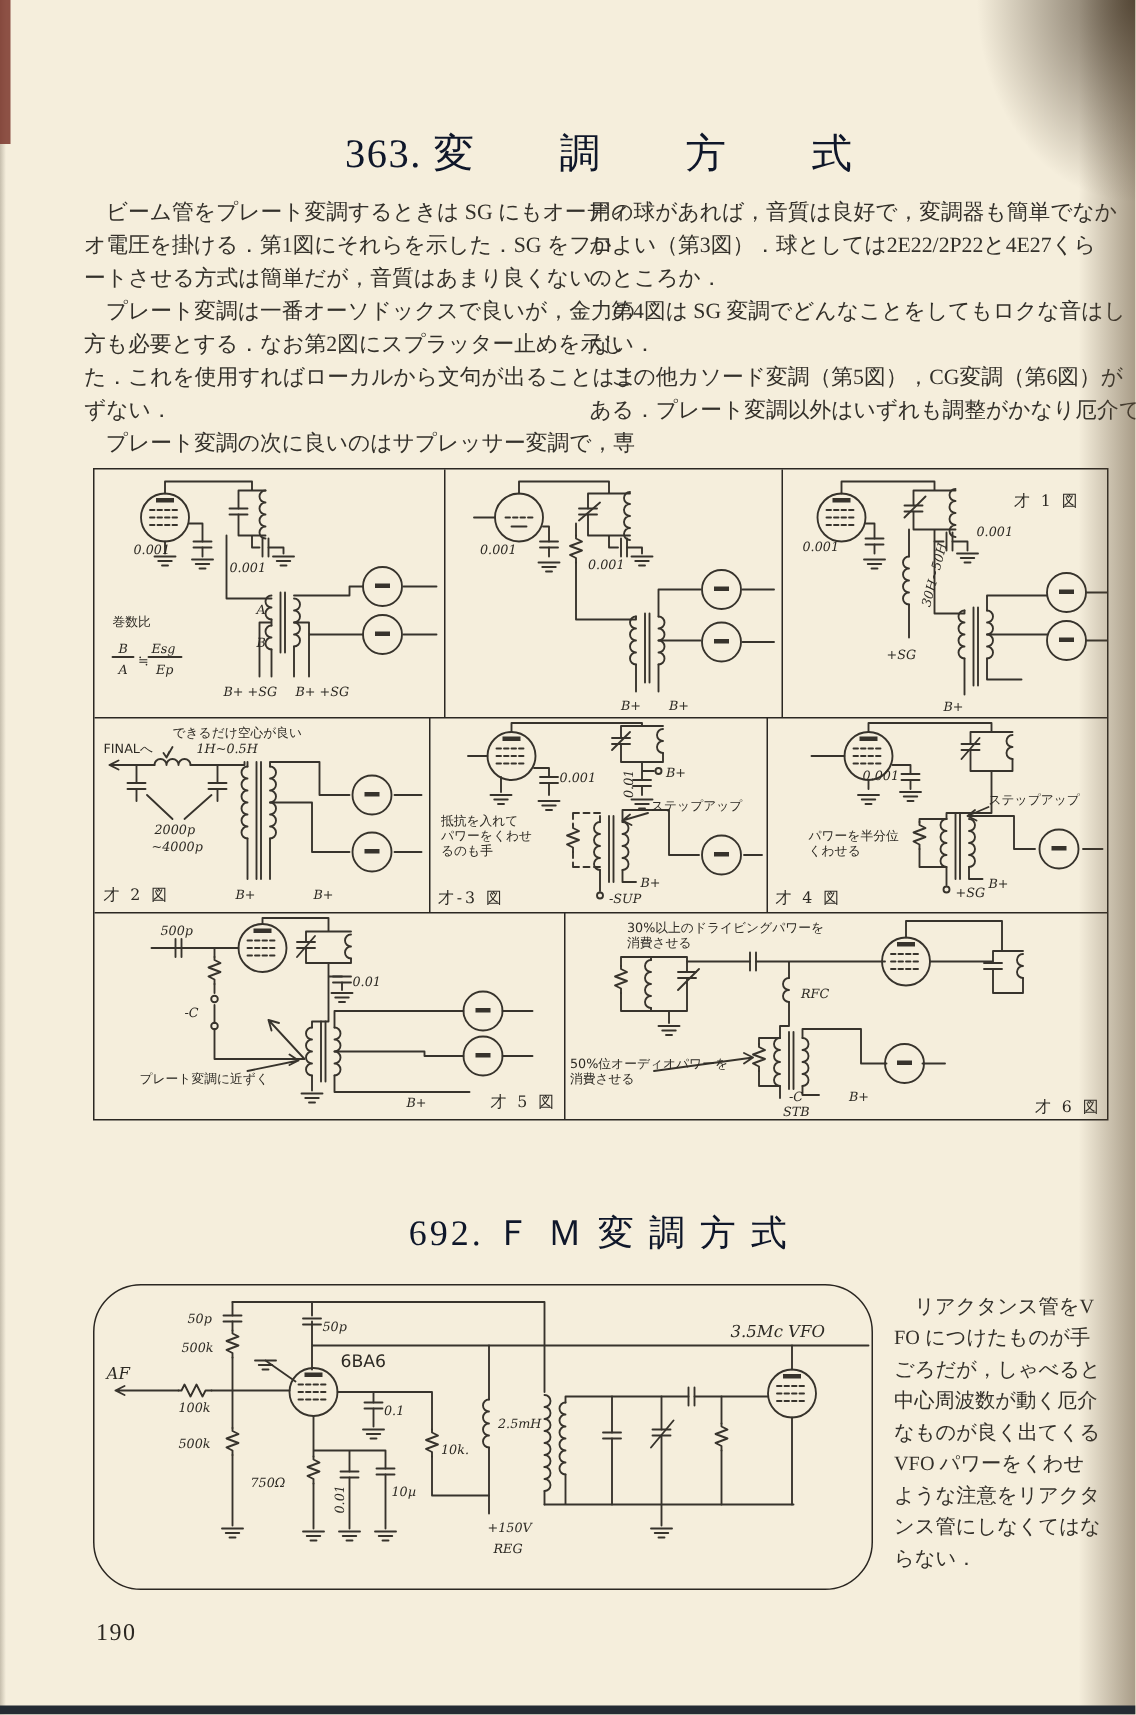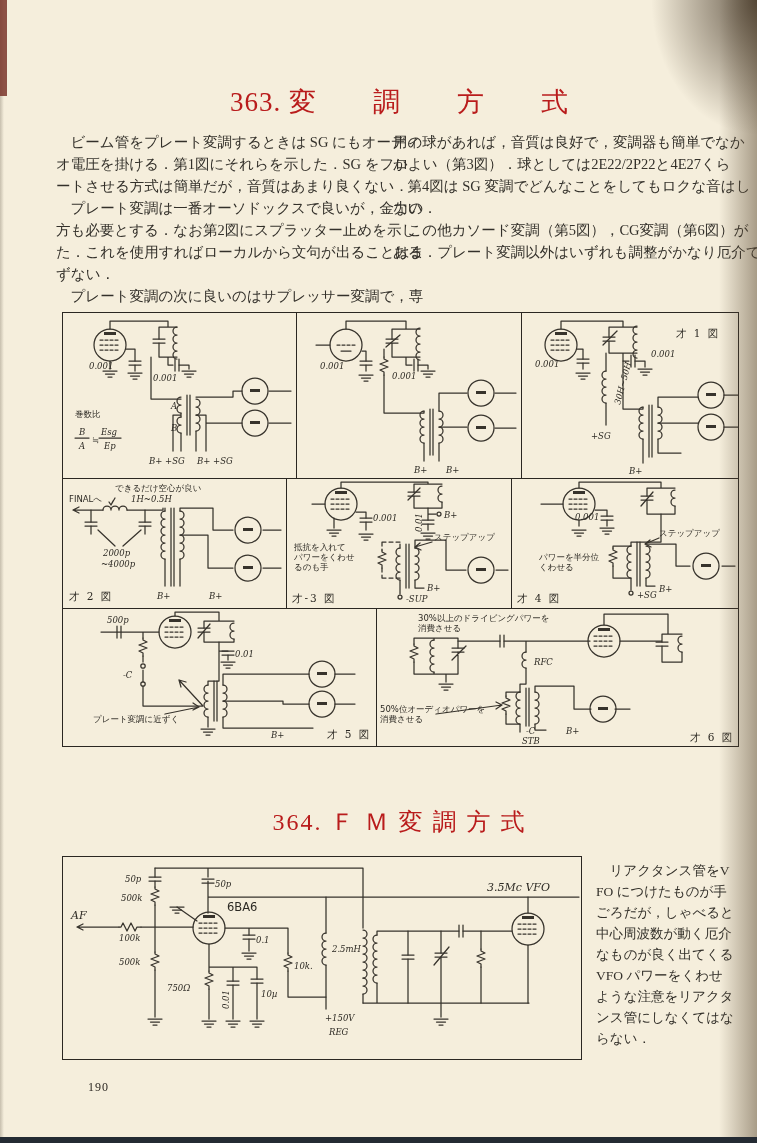--- a/index.html
+++ b/index.html
@@ -1,41 +1,41 @@
 <!DOCTYPE html>
 <html><head>
 <meta charset="utf-8">
 <style>
   html,body{margin:0;padding:0;}
   body{width:757px;height:1143px;position:relative;overflow:hidden;
        background:#f5eedc;color:#2e2a24;
        font-family:"Liberation Serif","DejaVu Serif",serif;}
   .abs{position:absolute;}
-  .title{white-space:nowrap;text-align:center;color:#b91c1c;}
+  .title{white-space:nowrap;text-align:center;color:#0f172a;}
   .t363{left:62px;top:84px;width:675px;font-size:27px;letter-spacing:1px;}
   .t364{left:62px;top:806px;width:675px;font-size:24px;letter-spacing:2px;}
   .col{font-size:14.5px;color:#33302a;}
   .col .ln{height:22px;line-height:22px;white-space:nowrap;}
   .colL{left:56px;top:131px;width:340px;}
   .colR{left:393px;top:131px;width:352px;}
   .colFM{left:596px;top:860px;width:160px;font-size:13.5px;}
   .colFM .ln{height:21px;line-height:21px;white-space:nowrap;}
   .figbox{border:1.6px solid #2b2722;background:transparent;}
   .fb363{left:62px;top:312px;width:675px;height:433px;}
-  .fbFM{left:62px;top:856px;width:518px;height:202px;}
+  .fbFM{left:62px;top:856px;width:518px;height:202px;border-radius:32px;}
   .hline,.vline{position:absolute;background:#2b2722;}
   .hline{height:1.4px;left:0;right:0;}
   .vline{width:1.4px;}
   .sch{position:absolute;stroke:#37332c;fill:none;stroke-width:1.25;stroke-linecap:round;stroke-linejoin:round;}
   .sch text{stroke:none;fill:#2d2a24;font-family:"DejaVu Serif","Liberation Serif",serif;}
   .sch .lbl{font-style:italic;font-size:8.5px;}
   .sch .jp{font-style:normal;font-size:8.5px;font-family:"DejaVu Sans","Liberation Sans",sans-serif;}
   .sch .cap{font-style:normal;font-size:10.5px;letter-spacing:2px;}
   .sch .big{font-style:normal;font-size:11.5px;font-family:"DejaVu Sans","Liberation Sans",sans-serif;}
-  .pageno{left:64px;top:1080px;font-size:12px;letter-spacing:1px;color:#2b2722;margin-left:24px;}
+  .pageno{left:64px;top:1080px;font-size:16px;letter-spacing:1px;color:#2b2722;}
   .edgeR{right:0;top:0;width:38px;height:1143px;
          background:linear-gradient(to right,rgba(92,75,52,0),rgba(92,75,52,0.5));pointer-events:none;}
   .cornerTR{right:0;top:0;width:110px;height:140px;
          background:radial-gradient(ellipse at top right,rgba(56,42,26,0.75),rgba(56,42,26,0) 68%);pointer-events:none;}
   .edgeLred{left:0;top:0;width:7px;height:96px;background:#7a352a;opacity:.85;pointer-events:none;}
   .edgeL{left:0;top:0;width:4px;height:1143px;background:linear-gradient(to right,rgba(60,50,35,.25),rgba(60,50,35,0));pointer-events:none;}
   .edgeB{left:0;bottom:0;width:757px;height:6px;background:#242b33;pointer-events:none;}
 </style>
 </head>
 <body>
@@ -99,20 +99,21 @@
   <div class="ln">　プレート変調は一番オーソドックスで良いが，金力の</div>
   <div class="ln">方も必要とする．なお第2図にスプラッター止めを示し</div>
   <div class="ln">た．これを使用すればローカルから文句が出ることはま</div>
   <div class="ln">ずない．</div>
   <div class="ln">　プレート変調の次に良いのはサプレッサー変調で，専</div>
 </div>
 
 <div class="abs col colR">
   <div class="ln">用の球があれば，音質は良好で，変調器も簡単でなか</div>
   <div class="ln">かよい（第3図）．球としては2E22/2P22と4E27くら</div>
+  <div class="ln">のところか．</div>
   <div class="ln">　第4図は SG 変調でどんなことをしてもロクな音はし</div>
   <div class="ln">ない．</div>
   <div class="ln">　この他カソード変調（第5図），CG変調（第6図）が</div>
   <div class="ln">ある．プレート変調以外はいずれも調整がかなり厄介で</div>
 </div>
 
 <div class="abs figbox fb363">
   <div class="hline" style="top:165px"></div>
   <div class="hline" style="top:295px"></div>
   <div class="vline" style="left:233px;top:0;height:165px"></div>
@@ -348,21 +349,21 @@
     <text class="lbl" x="158" y="57">RFC</text>
     <text class="jp" x="4" y="104">50%位オーディオパワーを</text>
     <text class="jp" x="4" y="114">消費させる</text>
     <text class="lbl" x="150" y="126">-C</text>
     <text class="lbl" x="146" y="136">STB</text>
     <text class="lbl" x="190" y="126">B+</text>
     <text class="cap" x="314" y="133">才 6 図</text>
   </svg>
 </div>
 
-<div class="abs title t364">364. Ｆ Ｍ 変 調 方 式</div>
+<div class="abs title t364">692. Ｆ Ｍ 変 調 方 式</div>
 
 <div class="abs figbox fbFM">
   <svg class="sch" style="left:0;top:0" width="518" height="202">
 
     <path d="M92,11 H300 M300,11 V71 M145,11 V20 M145,24 V56 M145,40 H516"></path>
 
     <use href="#capV" transform="translate(92,20)"></use>
     <path d="M92,11 V20 M92,24 V30 M92,48 V70 M92,70 V95 M92,113 V160"></path>
     <use href="#resV" transform="translate(92,30)"></use>
     <use href="#resV" transform="translate(92,95)"></use>

